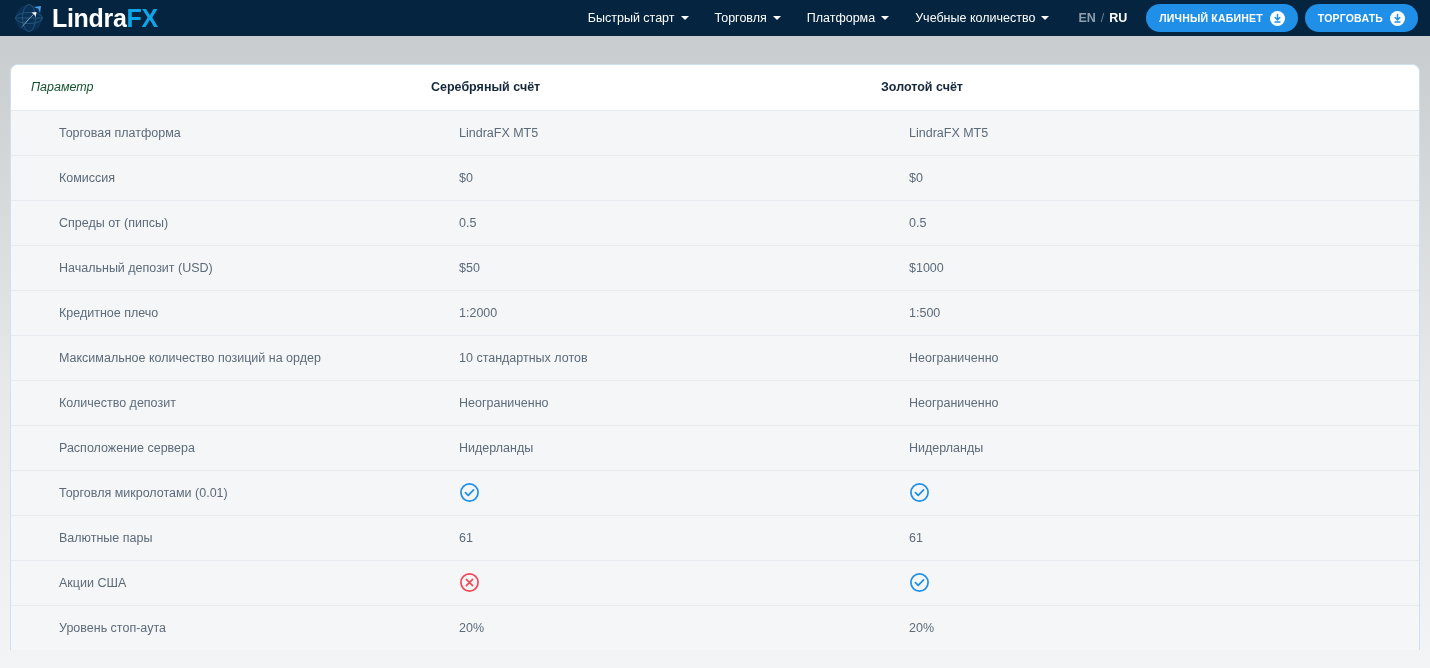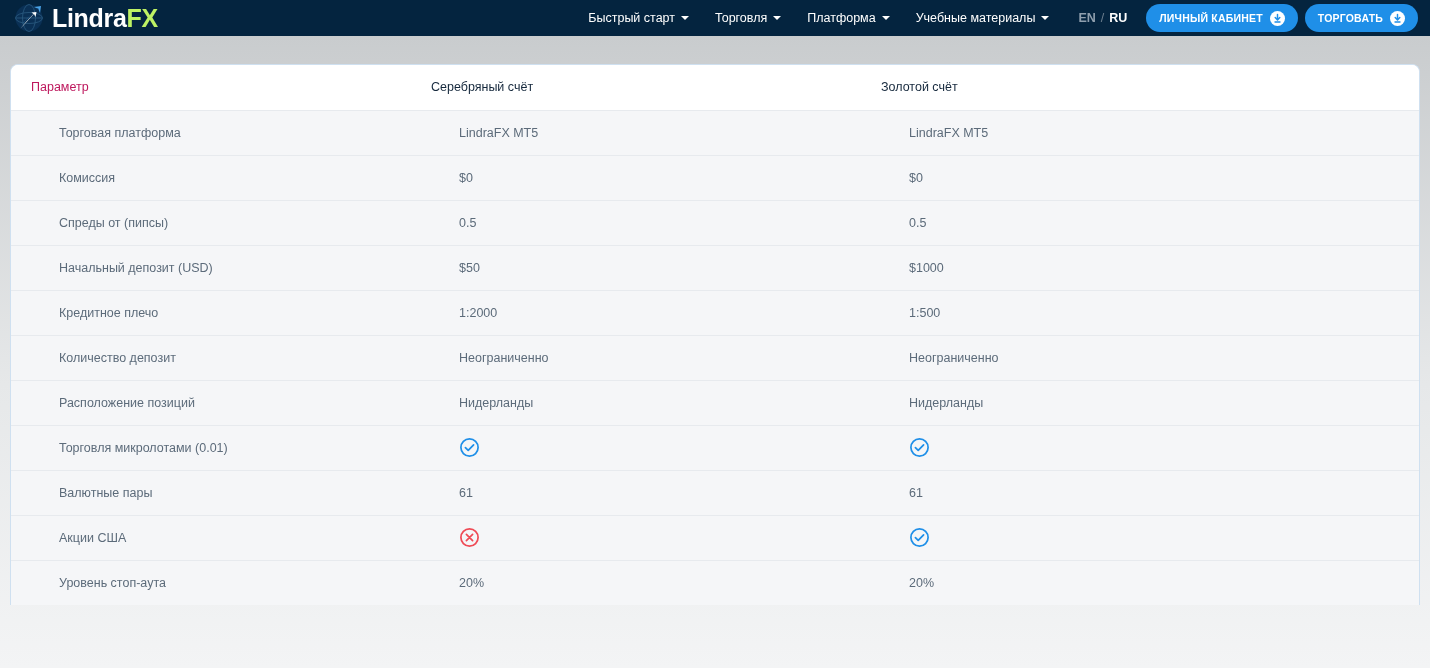--- a/index.html
+++ b/index.html
@@ -32,21 +32,21 @@
     flex: 0 0 auto;
   }
   .brand-text {
     font-size: 25px;
     font-weight: bold;
     letter-spacing: -0.3px;
     line-height: 1;
     white-space: nowrap;
   }
   .brand-text .t-light { color: #ffffff; }
-  .brand-text .t-blue  { color: #bef264; }
+  .brand-text .t-blue  { color: #0ea5e9; }
 
   .nav-links {
     margin-left: auto;
     display: flex;
     align-items: center;
     gap: 0px;
   }
   .nav-item {
     color: #ffffff;
     font-size: 12.5px;
@@ -126,22 +126,22 @@
   }
   table { width: 100%; border-collapse: collapse; table-layout: fixed; }
   th, td {
     text-align: left;
     padding: 0 0 0 20px;
     height: 45px;
     vertical-align: middle;
     font-size: 12.5px;
     font-weight: normal;
   }
-  thead th { background: #ffffff; color: #15283c; font-weight: normal; font-size: 12.5px; }
-  thead th.param-head { color: #be185d; font-weight: normal; }
+  thead th { background: #ffffff; color: #15283c; font-weight: bold; font-size: 12.5px; }
+  thead th.param-head { color: #14532d; font-weight: normal; font-style: italic; }
   tbody tr { background: #f5f6f8; }
   tbody tr td { border-top: 1px solid #e7eaee; color: #5c6b7a; padding-left: 48px; }
   tbody tr:first-child td { border-top: 1px solid #e7eaee; }
   col.c-param { width: 400px; }
   col.c-a { width: 450px; }
   col.c-b { width: 560px; }
 
   .ic { display: inline-block; vertical-align: middle; line-height: 0; }
 </style>
 </head>
@@ -178,21 +178,21 @@
       <span>Торговля</span>
       <i class="caret"></i>
     </div>
 
     <div class="nav-item">
       <span>Платформа</span>
       <i class="caret"></i>
     </div>
 
     <div class="nav-item">
-      <span>Учебные материалы</span>
+      <span>Учебные количество</span>
       <i class="caret"></i>
     </div>
 
     <div class="lang">
       <span class="en">EN</span>
       <span class="sep">/</span>
       <span class="ru">RU</span>
     </div>
 
     <button class="btn">
@@ -254,26 +254,31 @@
           <td>Начальный депозит (USD)</td>
           <td>$50</td>
           <td>$1000</td>
         </tr>
         <tr>
           <td>Кредитное плечо</td>
           <td>1:2000</td>
           <td>1:500</td>
         </tr>
         <tr>
+          <td>Максимальное количество позиций на ордер</td>
+          <td>10 стандартных лотов</td>
+          <td>Неограниченно</td>
+        </tr>
+        <tr>
           <td>Количество депозит</td>
           <td>Неограниченно</td>
           <td>Неограниченно</td>
         </tr>
         <tr>
-          <td>Расположение позиций</td>
+          <td>Расположение сервера</td>
           <td>Нидерланды</td>
           <td>Нидерланды</td>
         </tr>
         <tr>
           <td>Торговля микролотами (0.01)</td>
           <td><span class="ic"><svg width="21" height="21" viewBox="0 0 21 21">
                 <circle cx="10.5" cy="10.5" r="8.6" fill="none" stroke="#1f8fe8" stroke-width="1.7"></circle>
                 <path d="M6.4 10.6 L9.2 13.4 L14.6 7.8" fill="none" stroke="#1f8fe8" stroke-width="1.7" stroke-linecap="round" stroke-linejoin="round"></path>
               </svg></span></td>
           <td><span class="ic"><svg width="21" height="21" viewBox="0 0 21 21">

